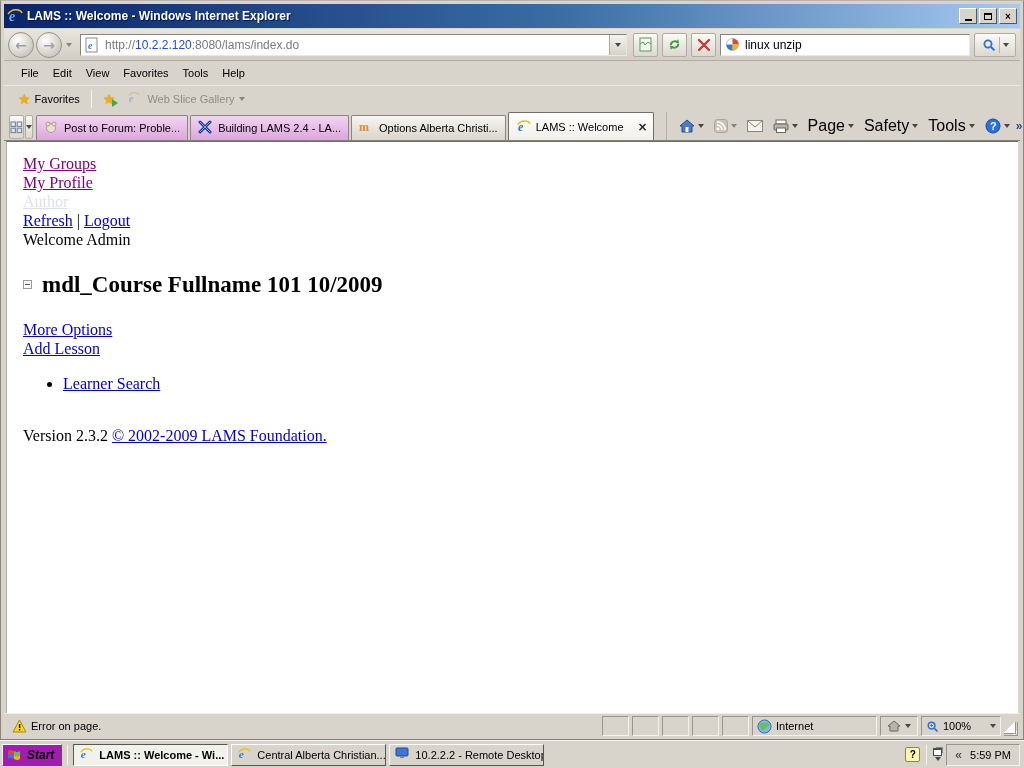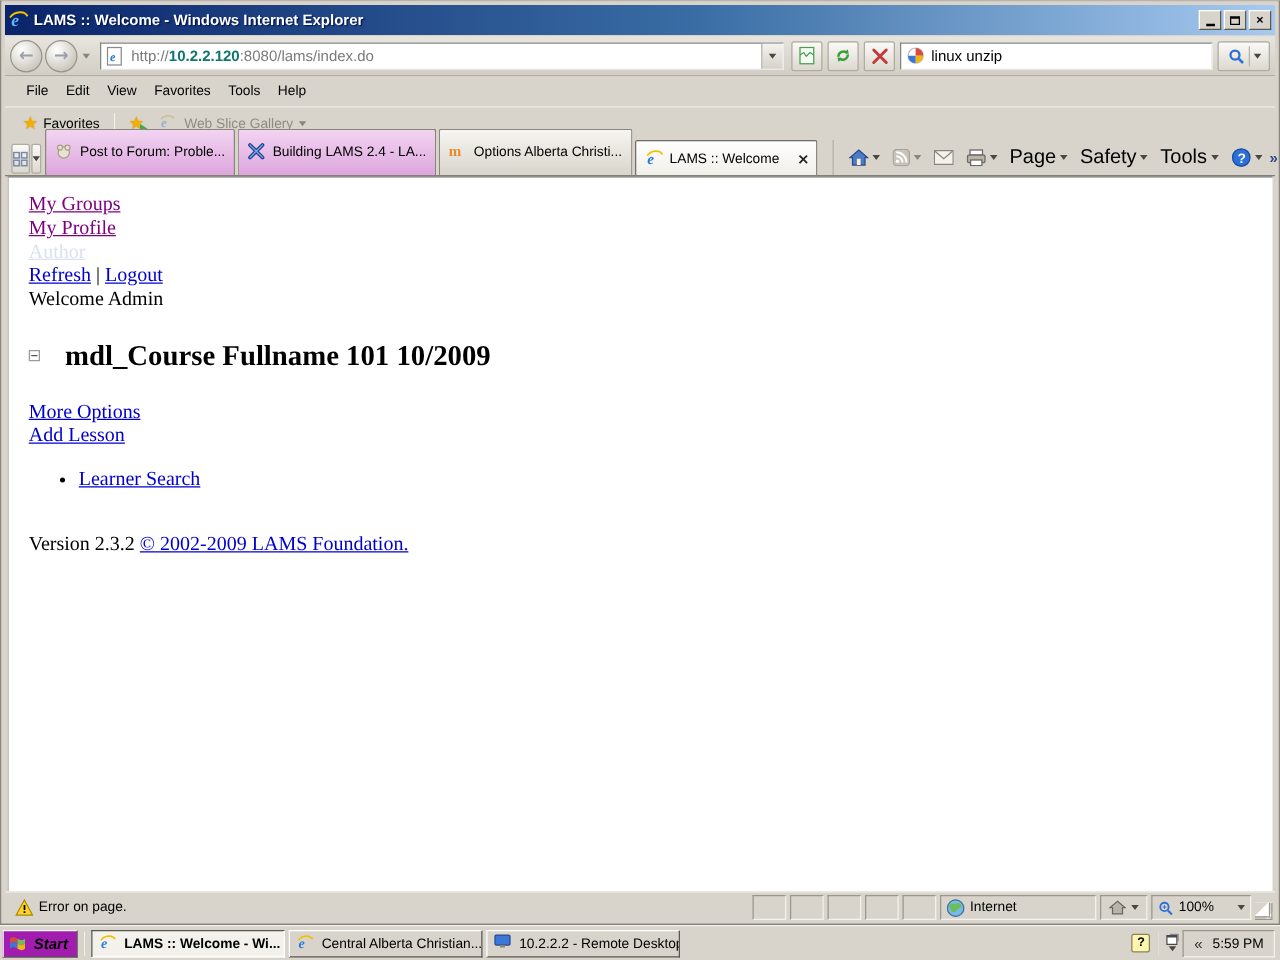--- a/index.html
+++ b/index.html
@@ -37,21 +37,21 @@
                display:flex; align-items:center; justify-content:center;
                color:#9aa0a8; font-size:14px; font-weight:bold; font-family:"DejaVu Sans",sans-serif; flex:none; }
   .navcircle + .navcircle { margin-left:2px; }
   .dd { display:inline-block; width:0; height:0; border-left:3px solid transparent;
         border-right:3px solid transparent; border-top:4px solid #4a473f; flex:none; }
   .dd.lite { border-top-color:#8a867d; }
   .addr { flex:1; height:22px; margin:0 6px 0 4px; background:#fff; border:1px solid;
           border-color:#848484 #e8e8e8 #e8e8e8 #848484; display:flex; align-items:center;
           padding-left:4px; font-size:12px; }
   .addr .urltext { flex:1; white-space:nowrap; overflow:hidden; color:#7a7a7a; }
-  .addr .urltext b { color:#0f766e; font-weight:bold; }
+  .addr .urltext b { color:#1d4ed8; font-weight:normal; }
   .addr-dd { width:17px; height:20px; background:linear-gradient(#f4f3ef,#d6d2c9);
              border-left:1px solid #b0aca2; display:flex; align-items:center; justify-content:center; flex:none; }
   .toolbtn24 { width:25px; height:24px; border:1px solid #b0aca2; border-radius:2px;
                background:linear-gradient(#fbfaf7,#dcd8cf); display:flex; align-items:center;
                justify-content:center; margin-right:4px; flex:none; }
   .searchbox { width:250px; height:22px; background:#fff; border:1px solid;
                border-color:#848484 #e8e8e8 #e8e8e8 #848484; display:flex; align-items:center;
                gap:4px; padding:0 4px; font-size:12px; flex:none; }
   .search-btn { width:42px; height:24px; margin-left:4px; border:1px solid #b0aca2; border-radius:2px;
                 background:linear-gradient(#fbfaf7,#dcd8cf); display:flex; align-items:center;
@@ -76,21 +76,21 @@
   .star-add .mini-arrow { position:absolute; right:-3px; bottom:-1px; width:0; height:0;
        border-top:4px solid transparent; border-bottom:4px solid transparent; border-left:6px solid #3fae3f; }
 
   
   .tabbar { position:absolute; top:111px; left:3px; right:3px; height:29px;
             display:flex; align-items:flex-end; background:#d8d4cc; border-bottom:1px solid #84817a; padding-left:5px; }
   .quicktabs { width:27px; height:24px; margin-bottom:1px; border:1px solid #b0aca2; border-radius:2px;
                background:linear-gradient(#fbfaf7,#dcd8cf); display:flex; align-items:center; justify-content:center; }
   .tab-dd-btn { width:15px; height:24px; margin:0 3px 1px 1px; border:1px solid #b0aca2; border-radius:2px;
                 background:linear-gradient(#fbfaf7,#dcd8cf); display:flex; align-items:center; justify-content:center; }
-  .tab { height:37px; display:flex; align-items:center; gap:4px; padding:0 7px;
+  .tab { height:25px; display:flex; align-items:center; gap:4px; padding:0 7px;
          border:1px solid #8a867e; border-bottom:none; border-radius:2px 2px 0 0;
          margin-right:2px; font-size:11px; white-space:nowrap; }
   .tab.pink { background:linear-gradient(#f2d4f2,#dda6dd); }
   .tab.plain { background:linear-gradient(#f6f5f1,#d9d5cc); }
   .tab.active { background:linear-gradient(#ffffff,#f1efe9); height:28px; font-weight:normal;
                 padding-right:5px; position:relative; z-index:2; border-color:#716e67; }
   .tab .close-x { font-weight:bold; font-size:12px; margin-left:10px; color:#222;
                   font-family:"DejaVu Sans",sans-serif; }
   .cmdbar { margin-left:10px; display:flex; align-items:center; gap:2px; height:100%; flex:1;
             border-left:1px solid #b4b0a6; padding-left:8px; }
@@ -102,21 +102,21 @@
   .content { position:absolute; top:140px; left:5px; width:1012px; height:572px;
              background:#fff; border-top:1px solid #716e67; border-left:1px solid #b4b0a6;
              font-family:"Liberation Serif","DejaVu Serif",serif; font-size:16px; line-height:19px;
              padding:12px 0 0 16px; overflow:hidden; }
   .content a { text-decoration:underline; }
   a.lnk { color:#0000cc; }
   a.visited { color:#800080; }
   a.disabled { color:#dce1ee; }
   .pipe { color:#000; }
   h1.course { font-size:23px; line-height:27px; font-weight:bold; margin:22px 0 22px 0;
-              display:flex; align-items:center; gap:20px; }
+              display:flex; align-items:center; gap:10px; }
   .minusbox { width:9px; height:9px; border:1px solid #9a9a9a; background:#fff;
               display:inline-flex; align-items:center; justify-content:center; flex:none; }
   .minusbox i { display:block; width:5px; height:1px; background:#555; }
   ul.pagelist { margin:16px 0 16px 0; padding-left:40px; }
   ul.pagelist li { line-height:19px; }
   .versionline { margin-top:33px; }
 
   
   .statusbar { position:absolute; top:712px; left:3px; right:3px; height:25px;
                background:#d8d4cc; border-top:1px solid #f2f0ea; display:flex;

